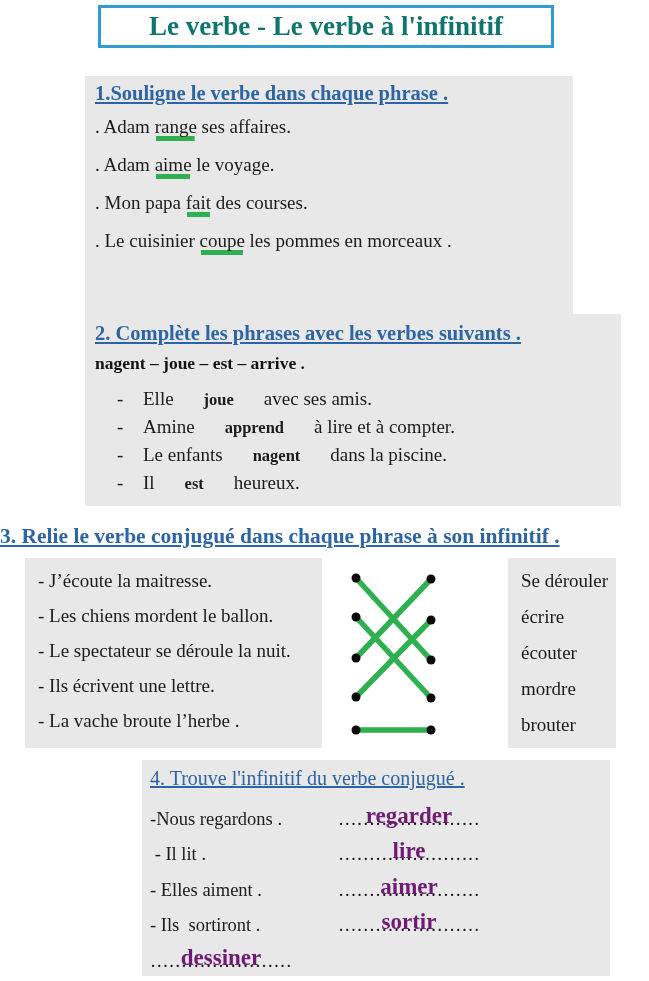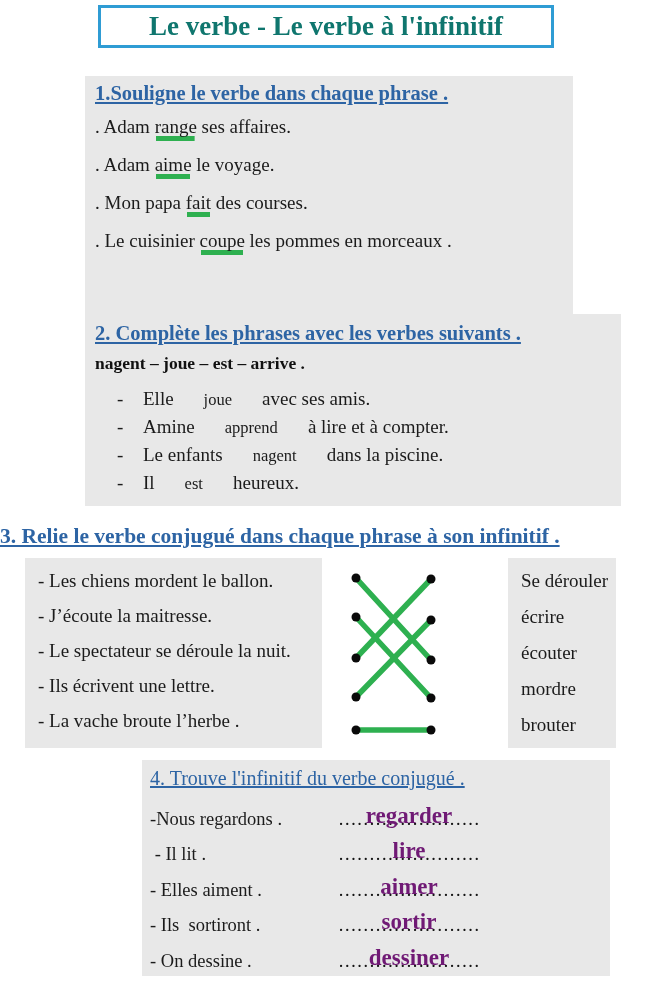--- a/index.html
+++ b/index.html
@@ -23,21 +23,21 @@
   .uverb{background-image:linear-gradient(#2eb050,#2eb050);background-repeat:no-repeat;
          background-size:92% 5px;background-position:50% 100%;padding-bottom:4px;}
 
   
   #box2{left:85px;top:314px;width:536px;height:192px;padding:6px 6px 0 10px;}
   #box2 .hdr{margin-bottom:6px;}
   .wordbank{font-size:17.5px;font-weight:bold;line-height:22px;margin:0 0 14px 0;color:#111;}
   .s2row{display:flex;align-items:baseline;font-size:19px;line-height:22px;
          margin:0 0 5px 22px;white-space:pre-wrap;}
   .s2row .dash{width:26px;}
-  .s2row .ans{font-weight:normal;font-size:16.5px;margin:0 30px;text-align:right;}
+  .s2row .ans{font-weight:bold;font-size:16.5px;margin:0 30px;text-align:right;}
 
   
   .hdr3{position:absolute;left:0;top:524px;width:649px;text-align:left;
         font-size:21.5px;font-weight:bold;color:#2d64a4;text-decoration:underline;
         white-space:nowrap;}
   #box3l{left:25px;top:558px;width:297px;height:190px;padding:12px 4px 0 13px;}
   .s3row{font-size:19px;line-height:22px;margin-bottom:13px;white-space:pre-wrap;}
   #box3r{left:508px;top:558px;width:108px;height:190px;padding:12px 0 0 13px;}
   .s3ritem{font-size:19px;line-height:22px;margin-bottom:14px;}
   #match-svg{position:absolute;left:340px;top:560px;}
@@ -77,22 +77,22 @@
       <div class="s2row"><span class="dash">-</span><span class="subj">Elle</span><span class="ans">joue</span><span class="rest">avec ses amis.</span></div>
       <div class="s2row"><span class="dash">-</span><span class="subj">Amine</span><span class="ans">apprend</span><span class="rest">à lire et à compter.</span></div>
       <div class="s2row"><span class="dash">-</span><span class="subj">Le enfants</span><span class="ans">nagent</span><span class="rest">dans la piscine.</span></div>
       <div class="s2row"><span class="dash">-</span><span class="subj">Il</span><span class="ans">est</span><span class="rest">heureux.</span></div>
     </div>
 </div>
 
 <div class="hdr3">3. Relie le verbe conjugué dans chaque phrase à son infinitif .</div>
 
 <div class="gbox" id="box3l">
+    <div class="s3row">- J’écoute la maitresse.</div>
     <div class="s3row">- Les chiens mordent le ballon.</div>
-    <div class="s3row">- J’écoute la maitresse.</div>
     <div class="s3row">- Le spectateur se déroule la nuit.</div>
     <div class="s3row">- Ils écrivent une lettre.</div>
     <div class="s3row">- La vache broute l’herbe .</div>
   </div>
 
 <svg id="match-svg" width="110" height="185" viewBox="0 0 110 185">
     <line x1="16" y1="18" x2="91" y2="100" stroke="#2eb050" stroke-width="5.5" stroke-linecap="round"></line>
     <line x1="16" y1="57" x2="91" y2="138" stroke="#2eb050" stroke-width="5.5" stroke-linecap="round"></line>
     <line x1="16" y1="98" x2="91" y2="19" stroke="#2eb050" stroke-width="5.5" stroke-linecap="round"></line>
     <line x1="16" y1="137" x2="91" y2="60" stroke="#2eb050" stroke-width="5.5" stroke-linecap="round"></line>
@@ -142,20 +142,19 @@
         </span>
       </div>
       <div class="s4row">
         <span class="phrase">- Ils  sortiront .</span>
         <span class="dotline">
           <span class="dots">……………………………………</span>
           <span class="ans4">sortir</span>
         </span>
       </div>
       <div class="s4row">
-        <span class="phrase">- On dessine .</span>
         <span class="dotline">
           <span class="dots">……………………………………</span>
           <span class="ans4">dessiner</span>
         </span>
       </div>
     </div>
 </div>
 
 </body></html>

